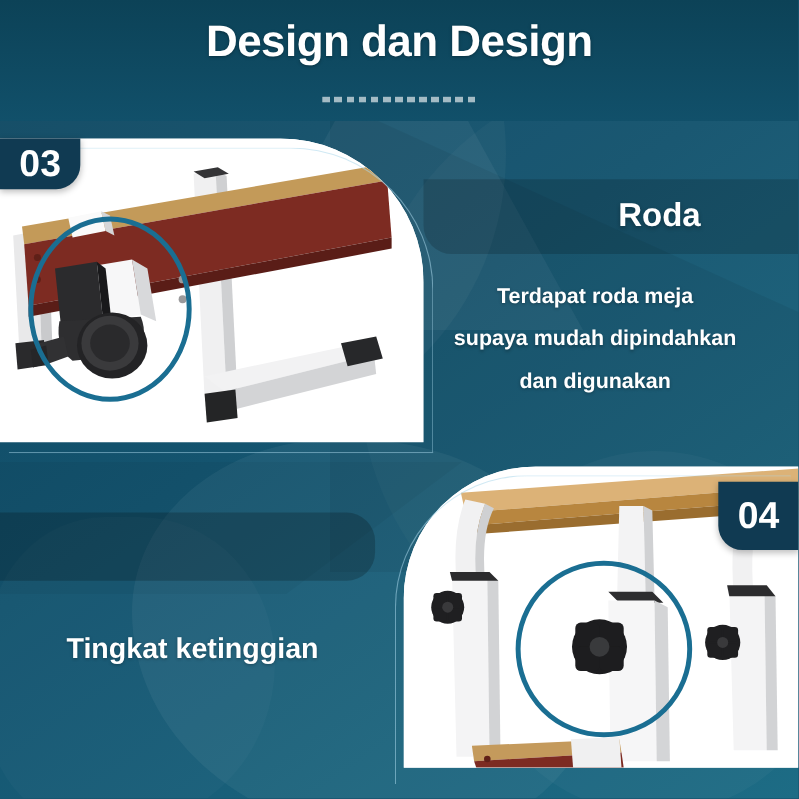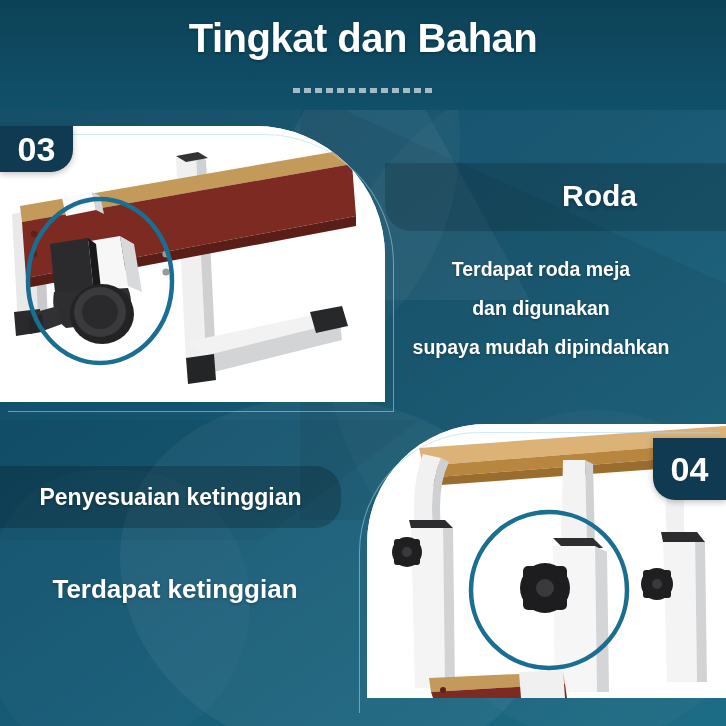--- a/index.html
+++ b/index.html
@@ -147,21 +147,21 @@
   <div class="bg-wash wash-a"></div>
   <div class="bg-wash wash-b"></div>
   <div class="bg-wash wash-c"></div>
   <div class="bg-wash wash-d"></div>
   <div class="bg-wash wash-e"></div>
   <div class="bg-wash wash-f"></div>
   <div class="bg-wash wash-g"></div>
   <div class="bg-wash wash-h"></div>
 
   <div class="header-band"></div>
-  <div class="poster-title">Tingkat dan Bahan</div>
+  <div class="poster-title">Design dan Design</div>
   <div class="title-dashes"></div>
 
   <div class="panel-top-img">
     <svg class="photo" viewBox="0 0 385 276" preserveAspectRatio="none">
       <rect x="0" y="0" width="385" height="276" fill="#ffffff"></rect>
 
       <polygon points="12,88 34,84 38,196 18,200" fill="#e9e9ea"></polygon>
       <polygon points="34,84 44,88 48,200 38,196" fill="#c9cacc"></polygon>
 
       <polygon points="14,186 40,183 42,206 16,210" fill="#2a2a2c"></polygon>
@@ -207,22 +207,22 @@
       <ellipse cx="100" cy="155" rx="72" ry="82" fill="none" stroke="#1a6e92" stroke-width="4.5"></ellipse>
     </svg>
   </div>
   <div class="outline-top"></div>
   <div class="badge badge-03">03</div>
 
   <div class="roda-strip"></div>
   <div class="roda-title">Roda</div>
   <div class="roda-body">
     <div>Terdapat roda meja</div>
+    <div>supaya mudah dipindahkan</div>
     <div>dan digunakan</div>
-    <div>supaya mudah dipindahkan</div>
   </div>
 
   <div class="panel-bot-img">
     <svg class="photo" viewBox="0 0 359 274" preserveAspectRatio="none">
       <rect x="0" y="0" width="359" height="274" fill="#ffffff"></rect>
 
       <polygon points="52,24 359,2 359,18 56,42" fill="#dcb277"></polygon>
       <polygon points="56,42 359,18 359,30 58,54" fill="#b8863f"></polygon>
       <polygon points="58,54 359,30 359,40 60,62" fill="#9a6d2f"></polygon>
 
@@ -275,18 +275,17 @@
       <polygon points="152,248 196,246 198,274 154,274" fill="#f0f0f1"></polygon>
       <circle cx="76" cy="266" r="3" fill="#5f2018"></circle>
 
       <ellipse cx="182" cy="166" rx="78" ry="78" fill="none" stroke="#1a6e92" stroke-width="4.5"></ellipse>
     </svg>
   </div>
   <div class="outline-bot"></div>
   <div class="badge badge-04">04</div>
 
   <div class="adj-strip"></div>
-  <div class="adj-label">Penyesuaian ketinggian</div>
   <div class="adj-body">
-    <div>Terdapat ketinggian</div>
+    <div>Tingkat ketinggian</div>
   </div>
 
 </div>
 
 </body></html>

